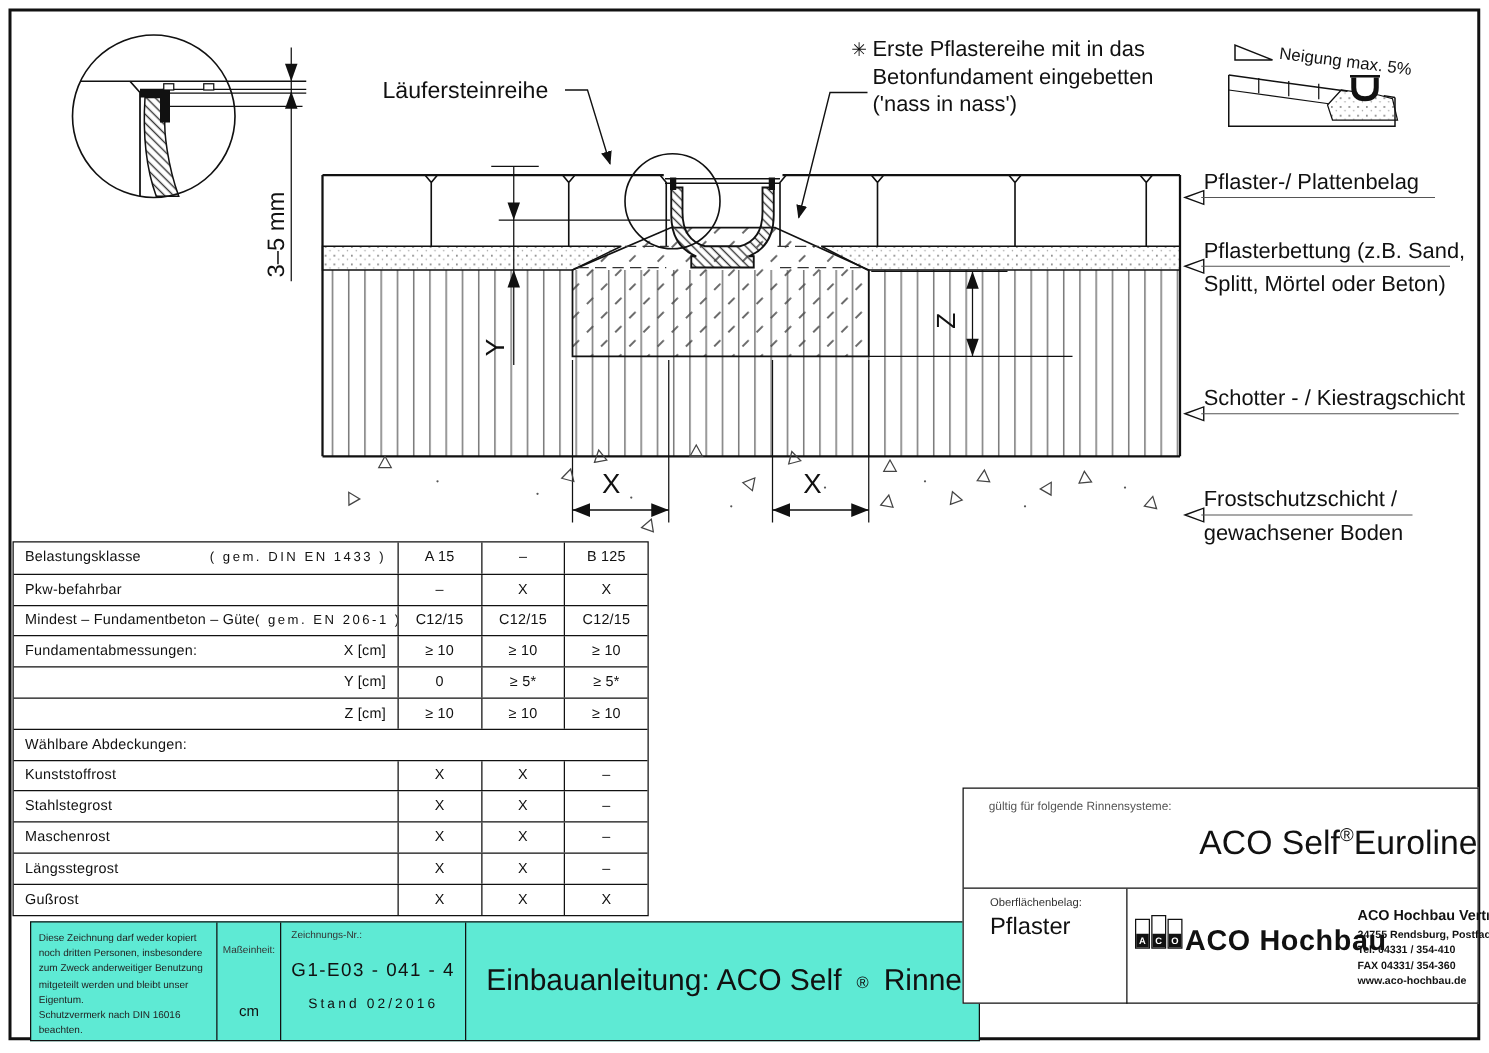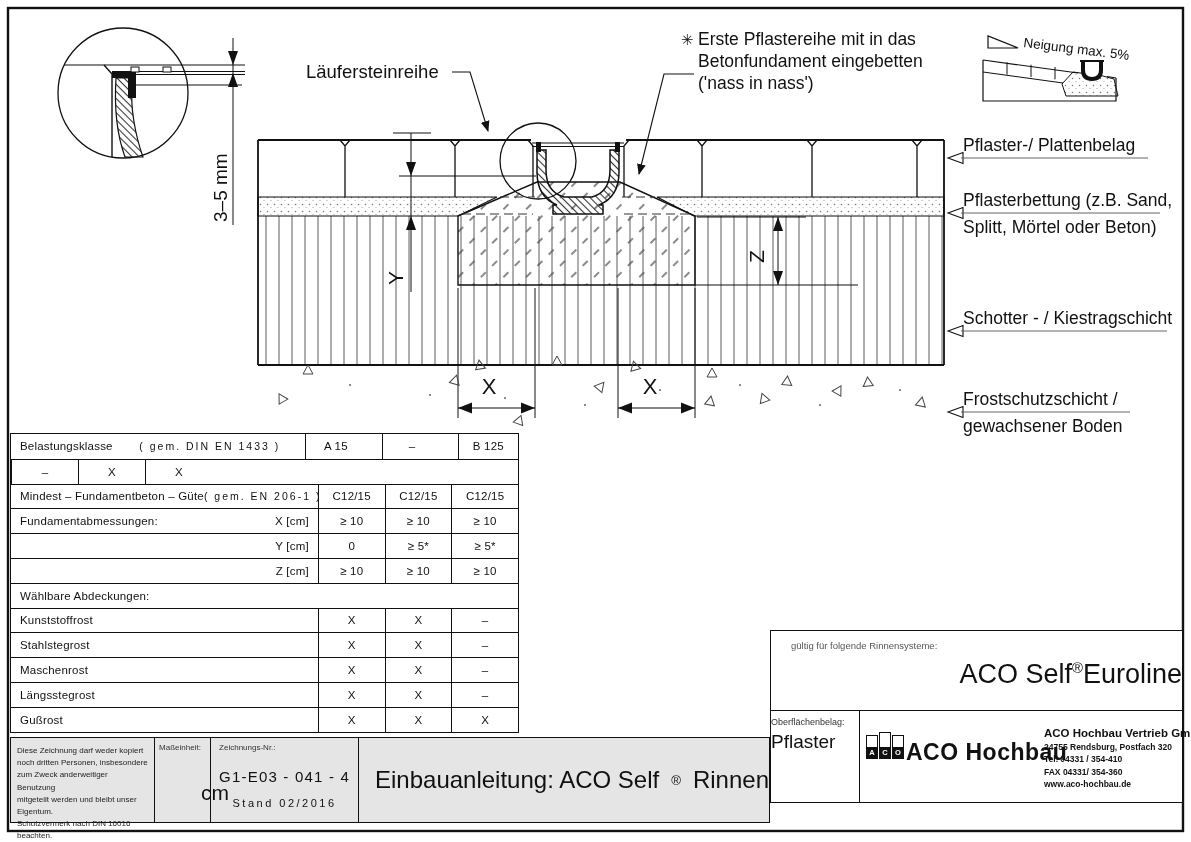--- a/index.html
+++ b/index.html
@@ -3,46 +3,46 @@
 <meta charset="utf-8">
 <style>
   html,body{margin:0;padding:0;background:#fff;}
   body{width:1191px;height:842px;position:relative;font-family:"Liberation Sans",sans-serif;color:#111;}
   .abs{position:absolute;box-sizing:border-box;}
   svg text{font-family:"Liberation Sans",sans-serif;fill:#111;}
 
   
   .tbl{left:10px;top:433px;width:509px;border:1.8px solid #111;background:#fff;}
   .trow{display:flex;height:24.8px;border-top:1.6px solid #111;box-sizing:border-box;align-items:stretch;}
-  .trow:first-child{border-top:none;gap:16px;}
+  .trow:first-child{border-top:none;}
   .tc{box-sizing:border-box;display:flex;align-items:center;font-size:11.5px;letter-spacing:.2px;white-space:nowrap;overflow:hidden;}
   .tc.lab{width:308px;padding:0 9px;justify-content:space-between;}
   .tc.lab .nt{letter-spacing:2px;font-size:10.5px;}
   .tc.lab .sb{margin-left:auto;}
   .tc.val{width:67px;border-left:1.6px solid #111;justify-content:center;}
   .tc.span{width:100%;padding:0 9px;}
 
   
-  .blkL{left:10px;top:737px;width:760px;height:86px;border:1.8px solid #111;display:flex;background:#e5e5e5;}
+  .blkL{left:24px;top:737px;width:760px;height:96px;border:1.8px solid #111;display:flex;background:#5eead4;}
   .cellA{width:155px;border-right:1.6px solid #111;padding:7px 6px;font-size:8px;line-height:12.2px;color:#222;}
-  .cellB{width:47px;border-right:1.6px solid #111;padding:5px 4px;display:flex;}
+  .cellB{width:47px;border-right:1.6px solid #111;padding:5px 4px;display:flex;flex-direction:column;justify-content:center;}
   .cellB .hd,.cellC .hd{font-size:8px;color:#333;}
-  .cellB .vv{font-size:21px;text-align:center;margin-top:38px;}
+  .cellB .vv{font-size:12px;text-align:center;margin-top:38px;}
   .cellC{width:133px;border-right:1.6px solid #111;padding:5px 8px;display:flex;flex-direction:column;}
   .cellC .dn{font-size:15px;letter-spacing:1.2px;margin-top:16px;white-space:nowrap;}
   .cellC .st{font-size:11px;letter-spacing:2.5px;margin-top:12px;white-space:nowrap;text-align:center;}
   .cellD{flex:1;display:flex;align-items:center;padding-left:16px;font-size:24px;white-space:nowrap;gap:12px;}
   sup.reg{font-size:55%;vertical-align:super;}
 
   .blkR{left:770px;top:630px;width:413px;height:173px;border:1.8px solid #111;background:#fff;}
   .sysTop{height:79px;border-bottom:1.6px solid #111;position:relative;}
   .sysTop .hd{position:absolute;left:20px;top:9px;font-size:9.5px;color:#555;}
   .sysTop .nm{position:absolute;left:0;right:0;top:28px;text-align:right;font-size:27px;white-space:nowrap;}
   .sysBot{display:flex;height:92px;}
-  .cellE{width:88px;border-right:1.6px solid #111;padding:6px 0;}
+  .cellE{width:88px;border-right:1.6px solid #111;padding:6px 21px;}
   .cellE .hd{font-size:9px;color:#333;}
   .cellE .vv{font-size:19px;margin-top:4px;}
   .cellF{flex:1;position:relative;}
   .logo{position:absolute;left:6px;top:22px;display:flex;align-items:flex-end;height:26px;}
   .lbox{width:10px;border:1.4px solid #111;background:#fff;margin-right:1px;display:flex;flex-direction:column;justify-content:flex-end;}
   .lbox.h1{height:22px;}.lbox.h2{height:25px;}
   .lband{height:11px;background:#111;color:#fff;font-size:7.5px;font-weight:bold;display:flex;align-items:center;justify-content:center;}
   .logoTxt{position:absolute;left:46px;top:28px;font-size:23px;font-weight:bold;letter-spacing:.5px;white-space:nowrap;}
   .addr{position:absolute;left:184px;top:16px;font-weight:bold;white-space:nowrap;}
   .addr .l1{font-size:11.5px;margin-bottom:2px;}
@@ -221,20 +221,23 @@
   <div class="trow">
     <div class="tc lab">
         <span>Belastungsklasse</span>
         <span class="nt">( gem. DIN EN 1433 )</span>
       </div>
     <div class="tc val">A 15</div>
     <div class="tc val">–</div>
     <div class="tc val">B 125</div>
   </div>
   <div class="trow">
+    <div class="tc lab">
+        <span>Pkw-befahrbar</span>
+      </div>
     <div class="tc val">–</div>
     <div class="tc val">X</div>
     <div class="tc val">X</div>
   </div>
   <div class="trow">
     <div class="tc lab">
         <span>Mindest – Fundamentbeton – Güte</span>
         <span class="nt">( gem. EN 206-1 )</span>
       </div>
     <div class="tc val">C12/15</div>

